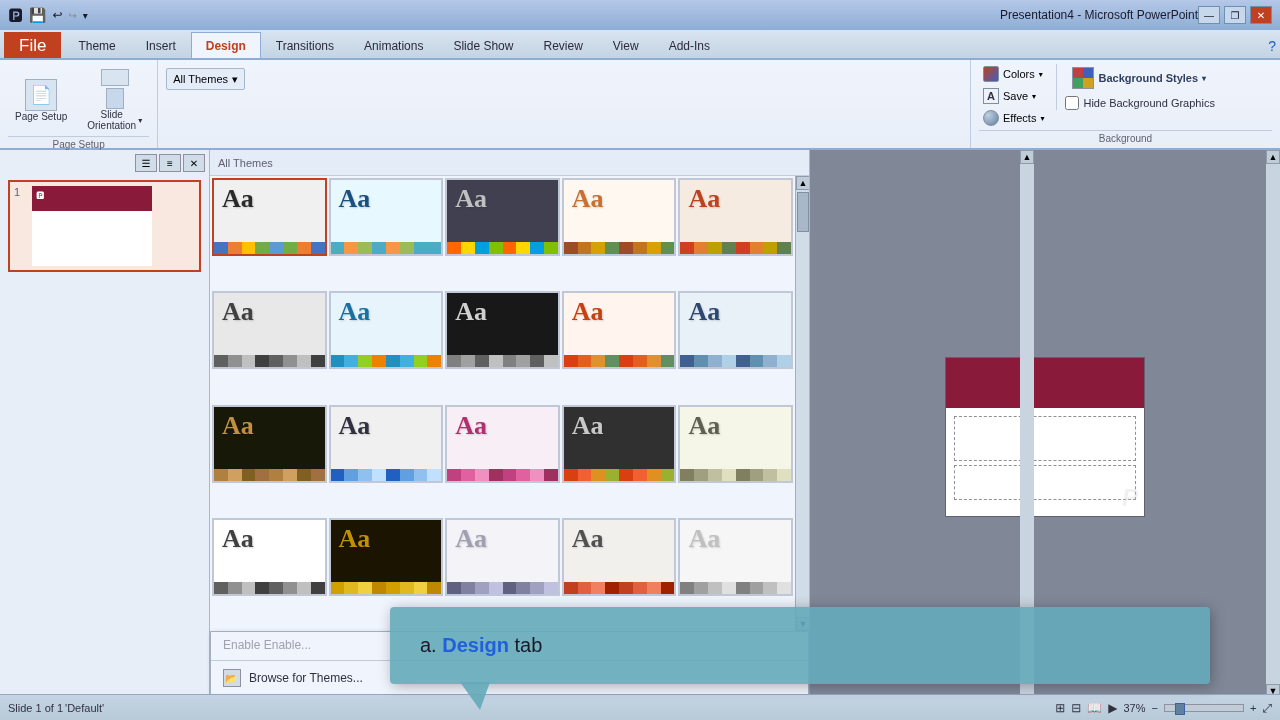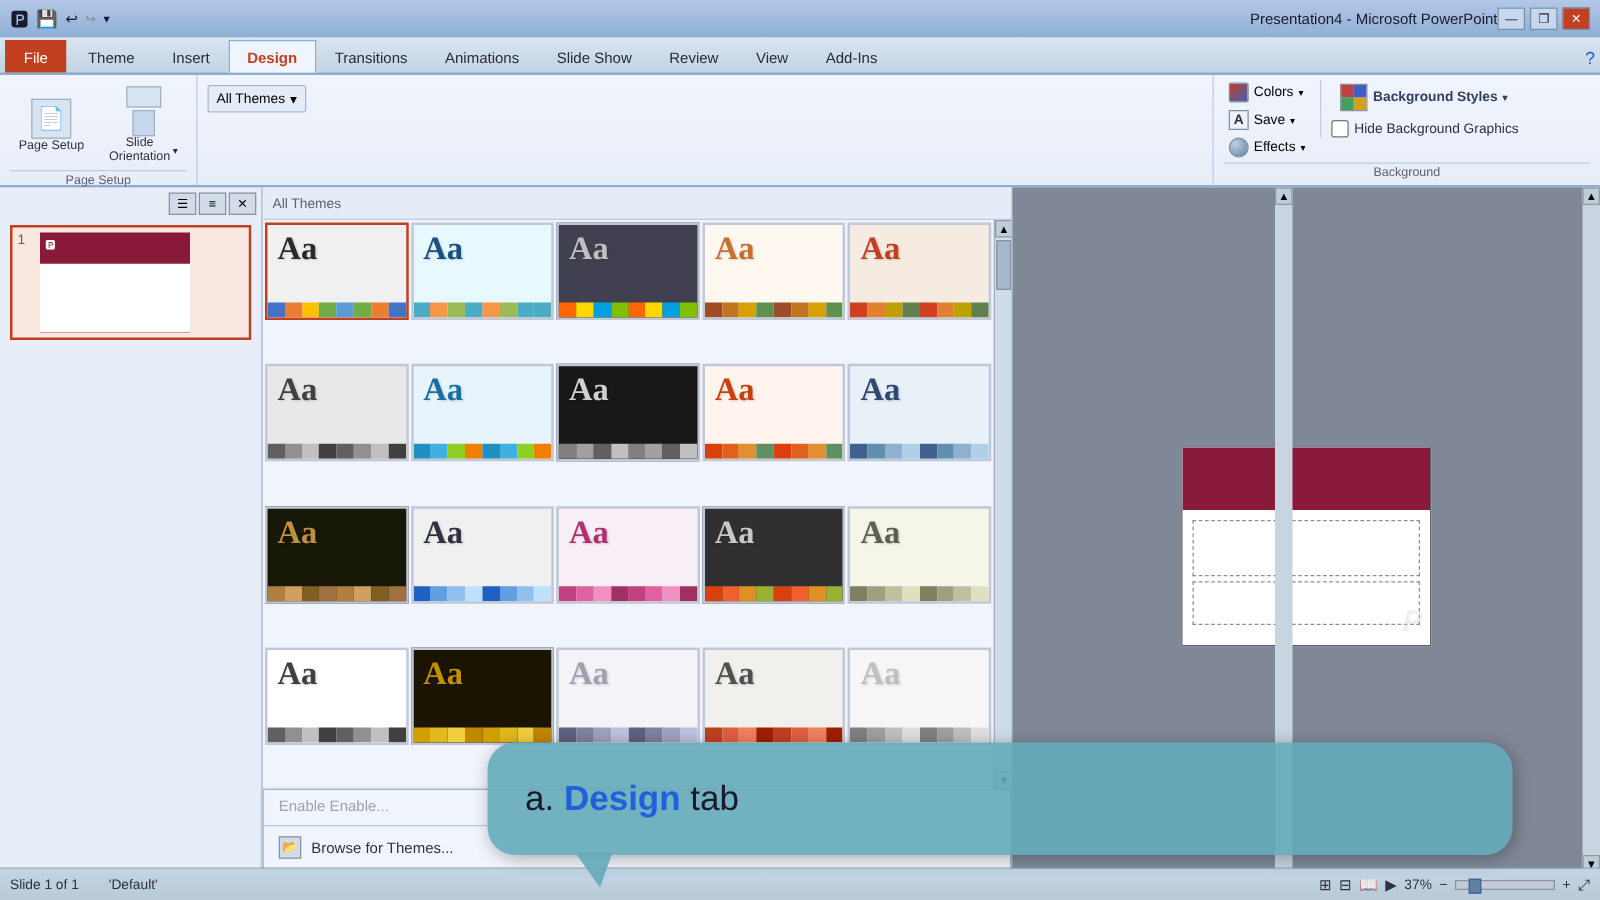--- a/index.html
+++ b/index.html
@@ -18,30 +18,30 @@
     }
     .titlebar-left { display: flex; align-items: center; gap: 6px; }
     .titlebar-title { flex: 1; text-align: right; font-size: 12px; }
     .titlebar-controls { display: flex; gap: 4px; }
     .titlebar-btn { width: 22px; height: 18px; background: #c8d8ec; border: 1px solid #7090b0; display: flex; align-items: center; justify-content: center; font-size: 10px; cursor: pointer; }
 
     
     .ribbon-tabs { height: 30px; background: linear-gradient(to bottom, #d8e4f0, #c4d4e4); display: flex; align-items: flex-end; padding-left: 4px; border-bottom: 2px solid #8eadd4; }
     .tab { padding: 4px 14px; font-size: 12px; cursor: pointer; border: 1px solid transparent; border-bottom: none; color: #2a2a3a; height: 26px; display: flex; align-items: center; }
     .tab.active { background: #f0f4fc; border-color: #8eadd4; border-bottom-color: #f0f4fc; font-weight: 600; color: #c04020; }
-    .file-tab { background: #c04020; color: white; padding: 4px 14px; margin-right: 2px; font-size: 12px; cursor: pointer; height: 26px; display: flex; align-items: center; }
+    .file-tab { background: #c04020; color: white; padding: 4px 14px; margin-right: 2px; font-size: 17px; cursor: pointer; height: 26px; display: flex; align-items: center; }
     .ribbon-btn-large { display: flex; flex-direction: column; align-items: center; cursor: pointer; padding: 4px 6px; border: 1px solid transparent; }
     .themes-dropdown { background: #e4ecf8; border: 1px solid #a8b8cc; border-radius: 2px; padding: 2px 6px; font-size: 11px; display: flex; align-items: center; gap: 4px; cursor: pointer; margin: 4px; height: 22px; }
     .ribbon-right-row { display: flex; align-items: center; gap: 6px; }
     .theme-option { display: flex; align-items: center; gap: 4px; cursor: pointer; padding: 2px 4px; }
     .bg-styles-btn { display: flex; align-items: center; gap: 4px; cursor: pointer; padding: 2px 6px; border: 1px solid transparent; font-size: 11px; font-weight: 600; color: #304060; }
     .hide-bg-check { display: flex; align-items: center; gap: 4px; font-size: 11px; color: #303040; }
 
     
-    .statusbar { height: 26px; background: linear-gradient(to bottom, #c4d4e4, #b8cad8); border-top: 1px solid #90a8c0; display: flex; align-items: center; padding: 0 8px; gap: 24px; font-size: 11px; color: #303040; position: absolute; bottom: 0; width: 100%; }
+    .statusbar { height: 26px; background: linear-gradient(to bottom, #c4d4e4, #b8cad8); border-top: 1px solid #90a8c0; display: flex; align-items: center; padding: 0 8px; gap: 2px; font-size: 11px; color: #303040; position: absolute; bottom: 0; width: 100%; }
     .statusbar-right { margin-left: auto; display: flex; align-items: center; gap: 6px; }
 
     .slide-thumbnail { margin: 4px; border: 2px solid #a0b0c0; background: white; cursor: pointer; display: flex; align-items: flex-start; padding: 4px; gap: 4px; }
     .slide-thumbnail.selected { border-color: #c04020; background: #f8e8e0; }
     .slide-num { font-size: 11px; color: #606070; min-width: 14px; }
     .thumb-content { width: 120px; height: 80px; background: #8a1a3a; position: relative; overflow: hidden; }
     .thumb-logo { color: white; font-size: 9px; position: absolute; top: 4px; left: 4px; }
     .thumb-white { position: absolute; bottom: 0; left: 0; right: 0; height: 55px; background: white; }
     .all-themes-bar { height: 26px; background: #e4ecf8; border-bottom: 1px solid #c0cce0; display: flex; align-items: center; padding: 0 8px; }
     .scroll-arrow { width: 14px; height: 14px; background: #c0ccd8; border: 1px solid #909aaa; display: flex; align-items: center; justify-content: center; font-size: 9px; cursor: pointer; }
@@ -491,21 +491,21 @@
 
     <div style="position:absolute;left:210px;top:0;bottom:0;width:14px;background:#c8d4e0;display:flex;flex-direction:column;">
       <div style="width:14px;height:14px;background:#c0ccd8;border:1px solid #909aaa;display:flex;align-items:center;justify-content:center;font-size:9px;">▲</div>
       <div style="flex:1;"></div>
       <div style="width:14px;height:14px;background:#c0ccd8;border:1px solid #909aaa;display:flex;align-items:center;justify-content:center;font-size:9px;">▼</div>
     </div>
 
     <div style="position:absolute;bottom:0;left:0;right:14px;height:14px;background:#c8d4e0;"></div>
   </div>
 
-  <div style="position:absolute; bottom:40px; left:390px; width:820px; background:rgba(100,170,185,0.90); border-radius:22px; padding:22px 30px; font-size:28px; color:#1a1a2a; line-height:1.65; box-shadow:2px 2px 14px rgba(0,0,0,0.3); z-index:100;">
+  <div style="position:absolute; bottom:40px; left:390px; width:820px; background:rgba(100,170,185,0.90); border-radius:4px; padding:22px 30px; font-size:20px; color:#1a1a2a; line-height:1.65; box-shadow:2px 2px 14px rgba(0,0,0,0.3); z-index:100;">
     <div>
       <span>a. </span><span style="color:#2060dd; font-weight:700;">Design</span><span> tab</span>
     </div>
 
     <div style="position:absolute; bottom:-26px; left:70px; width:0; height:0; border-left:20px solid transparent; border-right:10px solid transparent; border-top:28px solid rgba(100,170,185,0.90);"></div>
   </div>
 </div>
 
 <div class="statusbar">
   <span>Slide 1 of 1</span>

